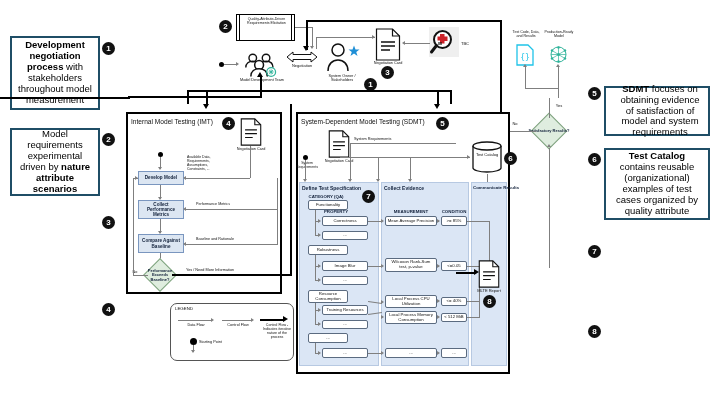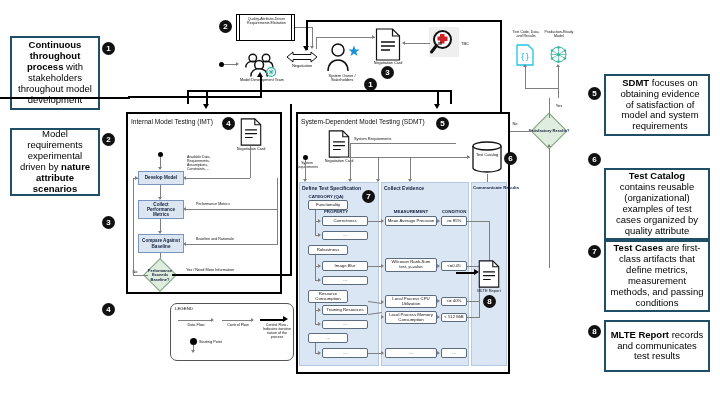--- a/index.html
+++ b/index.html
@@ -73,65 +73,59 @@
   
   .legend{border:1px solid #555;border-radius:7px;background:#fff;}
   .legend-title{font-size:4.4px;color:#111;}
 </style>
 </head>
 <body>
 
 <div id="root">
 
   <div class="abs callout" style="left:10px;top:36px;width:90px;height:74px;">
-    <span><b>Continuous throughout process</b> <span>with stakeholders throughout model development</span></span>
+    <span><b>Development negotiation process</b> <span>with stakeholders throughout model measurement</span></span>
   </div>
   <div class="abs badge" style="left:102px;top:42px;">
       <span>1</span>
     </div>
 
   <div class="abs callout" style="left:10px;top:128px;width:90px;height:68px;">
     <span><span>Model requirements experimental driven by</span> <b>nature attribute scenarios</b></span>
   </div>
   <div class="abs badge" style="left:102px;top:133px;">
       <span>2</span>
     </div>
 
   <div class="abs badge" style="left:102px;top:216px;">
       <span>3</span>
     </div>
 
   <div class="abs badge" style="left:102px;top:303px;">
       <span>4</span>
     </div>
 
-  <div class="abs callout" style="left:604px;top:74px;width:106px;height:62px;padding-left:10px;">
+  <div class="abs callout" style="left:604px;top:86px;width:106px;height:50px;padding-left:10px;">
     <span><b>SDMT</b> <span>focuses on obtaining evidence of satisfaction of model and system requirements</span></span>
   </div>
   <div class="abs badge" style="left:588px;top:87px;">
       <span>5</span>
     </div>
 
-  <div class="abs callout" style="left:604px;top:148px;width:106px;height:72px;margin-top:20px;">
+  <div class="abs callout" style="left:604px;top:148px;width:106px;height:72px;">
     <span><b>Test Catalog</b> <span>contains reusable (organizational) examples of test cases organized by quality attribute</span></span>
   </div>
   <div class="abs badge" style="left:588px;top:153px;">
       <span>6</span>
     </div>
 
-  <div class="abs callout" style="left:604px;top:240px;width:106px;height:72px;">
-    <span><b>Test Cases</b> <span>are first-class artifacts that define metrics, measurement methods, and passing conditions</span></span>
-  </div>
   <div class="abs badge" style="left:588px;top:245px;">
       <span>7</span>
     </div>
 
-  <div class="abs callout" style="left:604px;top:320px;width:106px;height:52px;">
-    <span><b>MLTE Report</b> <span>records and communicates test results</span></span>
-  </div>
   <div class="abs badge" style="left:588px;top:325px;">
       <span>8</span>
     </div>
 
   <div class="abs" style="left:236px;top:14px;width:59px;height:27px;border:1px solid #000;background:#fff;">
     <div class="abs" style="left:2px;top:0px;width:1px;height:25px;background:#000;"></div>
     <div class="abs" style="left:54px;top:0px;width:1px;height:25px;background:#000;"></div>
     <div class="abs lbl" style="left:6px;top:2px;width:47px;font-size:3.6px;line-height:1.2;">Quality-Attribute-Driven Requirements Elicitation</div>
   </div>
   <div class="abs badge" style="left:219px;top:20px;">

